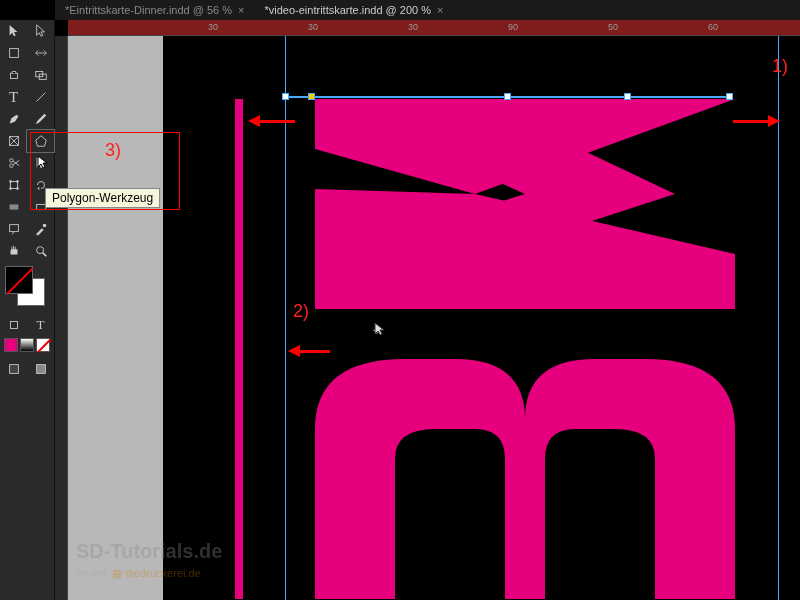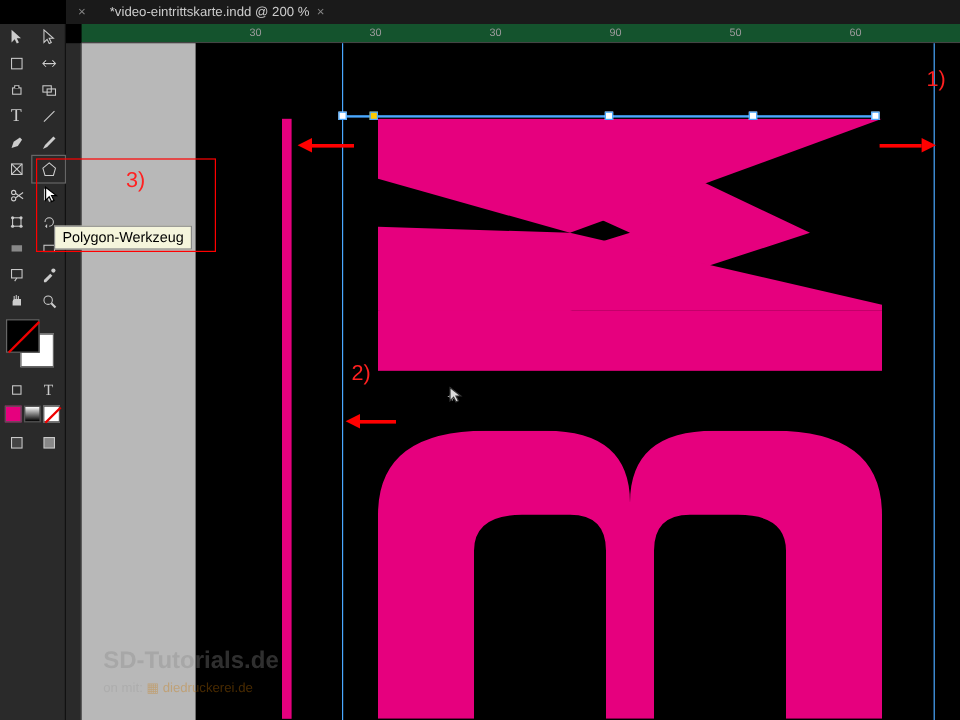--- a/index.html
+++ b/index.html
@@ -3,21 +3,21 @@
 <meta charset="utf-8">
 <style>
 * { margin: 0; padding: 0; box-sizing: border-box; }
 body { background: #000; font-family: Arial, sans-serif; overflow: hidden; width: 800px; height: 600px; position: relative; }
 
 .tab-bar { position: absolute; top: 0; left: 55px; height: 20px; display: flex; align-items: center; background: #1a1a1a; width: 745px; }
 .tab { padding: 2px 10px; color: #888; font-size: 11px; display: flex; align-items: center; gap: 6px; }
 .tab.active { color: #ccc; justify-content: space-between; }
 .tab-close { color: #888; font-size: 11px; cursor: pointer; }
 
-.ruler-h { position: absolute; top: 20px; left: 68px; height: 16px; width: 732px; background: #14532d; border-bottom: 1px solid #444; }
+.ruler-h { position: absolute; top: 20px; left: 68px; height: 16px; width: 732px; background: #7f1d1d; border-bottom: 1px solid #444; }
 .ruler-h-tick { position: absolute; color: #999; font-size: 9px; top: 2px; }
 .ruler-v { position: absolute; top: 36px; left: 55px; width: 13px; height: 564px; background: #2a2a2a; border-right: 1px solid #444; }
 
 .toolbox { position: absolute; top: 20px; left: 0; width: 55px; background: #2a2a2a; border-right: 1px solid #111; height: 580px; }
 .tool-row { display: flex; height: 22px; }
 .tool { width: 27px; height: 22px; display: flex; align-items: center; justify-content: center; color: #ccc; font-size: 13px; cursor: pointer; }
 .tool.hl { outline: 1px solid #666; }
 .tool svg { width: 14px; height: 14px; }
 
 .swatch-big { width: 44px; height: 44px; position: relative; margin: 4px 5px; }
@@ -51,30 +51,31 @@
 .arrow-head.left { border-right: 12px solid #ff0000; }
 .arrow-head.right { border-left: 12px solid #ff0000; }
 
 .anno { position: absolute; color: #ff2020; font-size: 18px; font-weight: normal; }
 .anno-box { position: absolute; border: 1px solid #ff0000; }
 
 .tooltip { position: absolute; background: #f5f5dc; border: 1px solid #888; padding: 2px 6px; font-size: 12px; color: #000; white-space: nowrap; }
 
 .cursor-arrow { position: absolute; color: #ccc; font-size: 14px; }
 
-.watermark { position: absolute; bottom: 20px; left: 18px; opacity: 0.35; }
+.watermark { position: absolute; bottom: 20px; left: 8px; opacity: 0.35; }
 .wm-main { color: #888; font-size: 20px; font-weight: bold; }
 .wm-sub { color: #999; font-size: 11px; margin-top: 4px; }
 .wm-sub .orange { color: #cc7700; }
 </style>
 </head>
 <body>
 
 <div class="tab-bar">
   <div class="tab">
+    <span>*Eintrittskarte-Dinner.indd @ 56 %</span>
     <span class="tab-close">×</span>
   </div>
   <div class="tab active">
     <span>*video-eintrittskarte.indd @ 200 %</span>
     <span class="tab-close">×</span>
   </div>
 </div>
 
 <div class="ruler-h">
   <span class="ruler-h-tick" style="left:140px">30</span>

